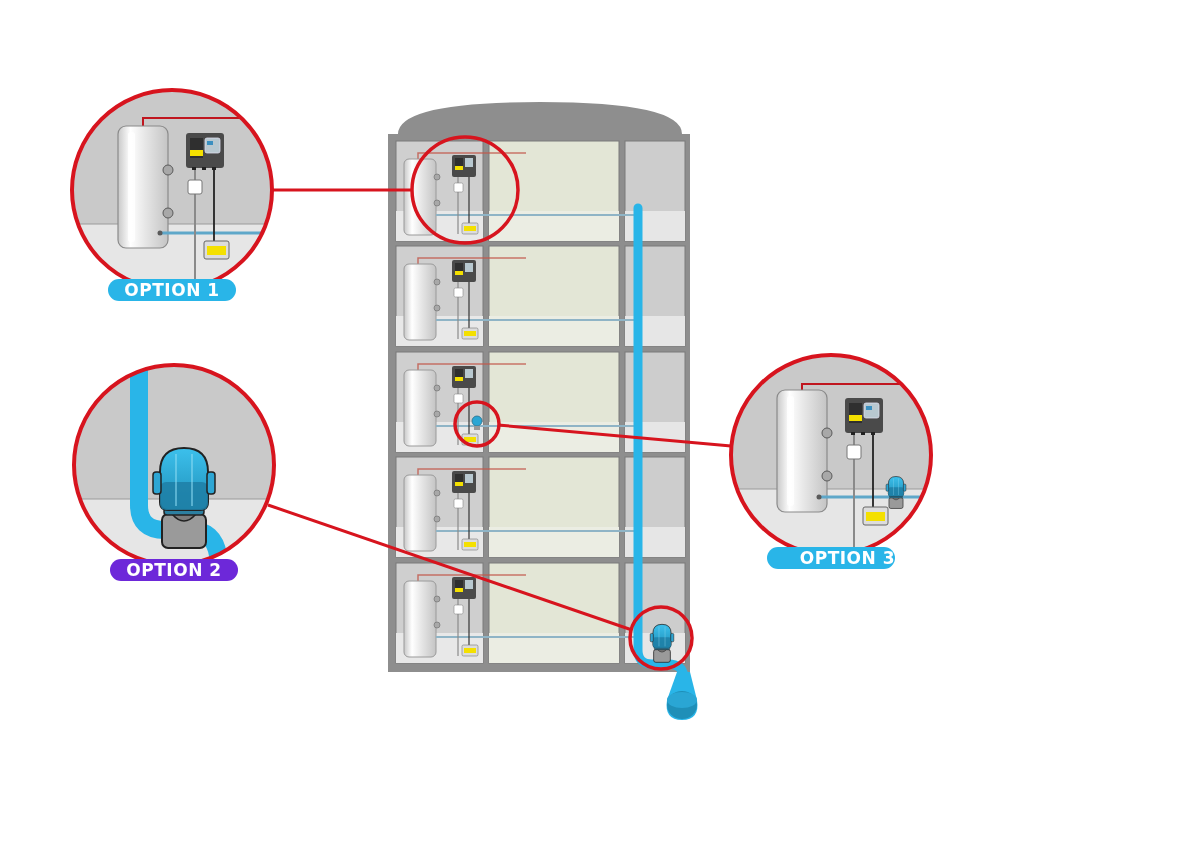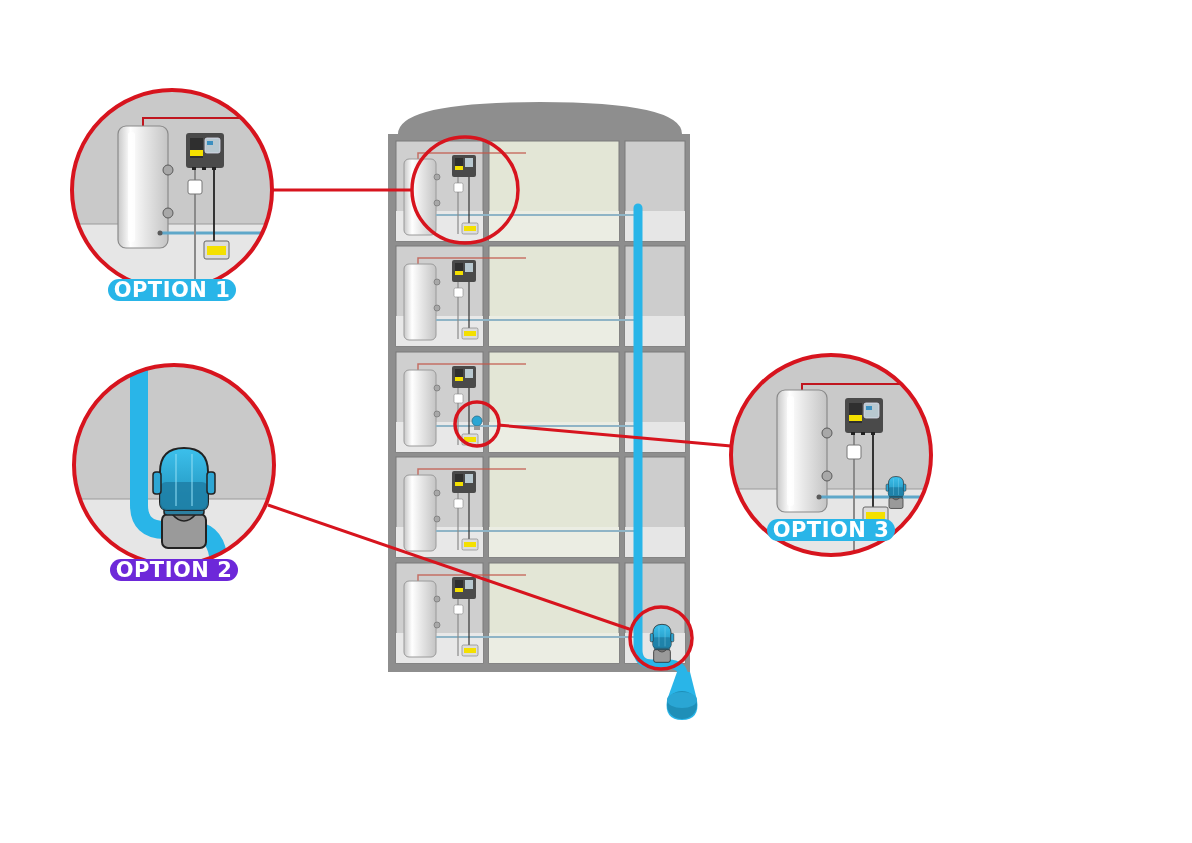--- a/index.html
+++ b/index.html
@@ -1,21 +1,21 @@
 <!DOCTYPE html>
 <html><head>
 <meta charset="utf-8">
 <style>
   html, body { margin: 0; padding: 0; background: #ffffff; }
   body { width: 1192px; height: 843px; overflow: hidden; position: relative; font-family: "Liberation Sans", sans-serif; }
   #stage { position: absolute; left: 0; top: 0; width: 1192px; height: 843px; }
-  .opt-label { position: absolute; height: 22px; border-radius: 11px; color: #ffffff; font-family: "DejaVu Sans", sans-serif; font-weight: bold; font-size: 21px; line-height: 22px; text-align: center; letter-spacing: 0.5px; }
+  .opt-label { position: absolute; height: 22px; border-radius: 11px; color: #ffffff; font-family: "DejaVu Sans", sans-serif; font-weight: bold; font-size: 17px; line-height: 22px; text-align: center; letter-spacing: 0.5px; }
   #label-opt1 { left: 108px; top: 279px; width: 128px; }
   #label-opt2 { left: 110px; top: 559px; width: 128px; }
-  #label-opt3 { left: 767px; top: 519px; width: 128px; }
+  #label-opt3 { left: 767px; top: 547px; width: 128px; text-align: right; }
 </style>
 </head>
 <body>
 
 <svg id="stage" viewBox="0 0 1192 843" xmlns="http://www.w3.org/2000/svg">
   <defs>
     <linearGradient id="tankGrad" x1="0" x2="1" y1="0" y2="0">
       <stop offset="0" stop-color="#c8c8c8"></stop>
       <stop offset="0.25" stop-color="#ffffff"></stop>
       <stop offset="0.55" stop-color="#e6e6e6"></stop>

